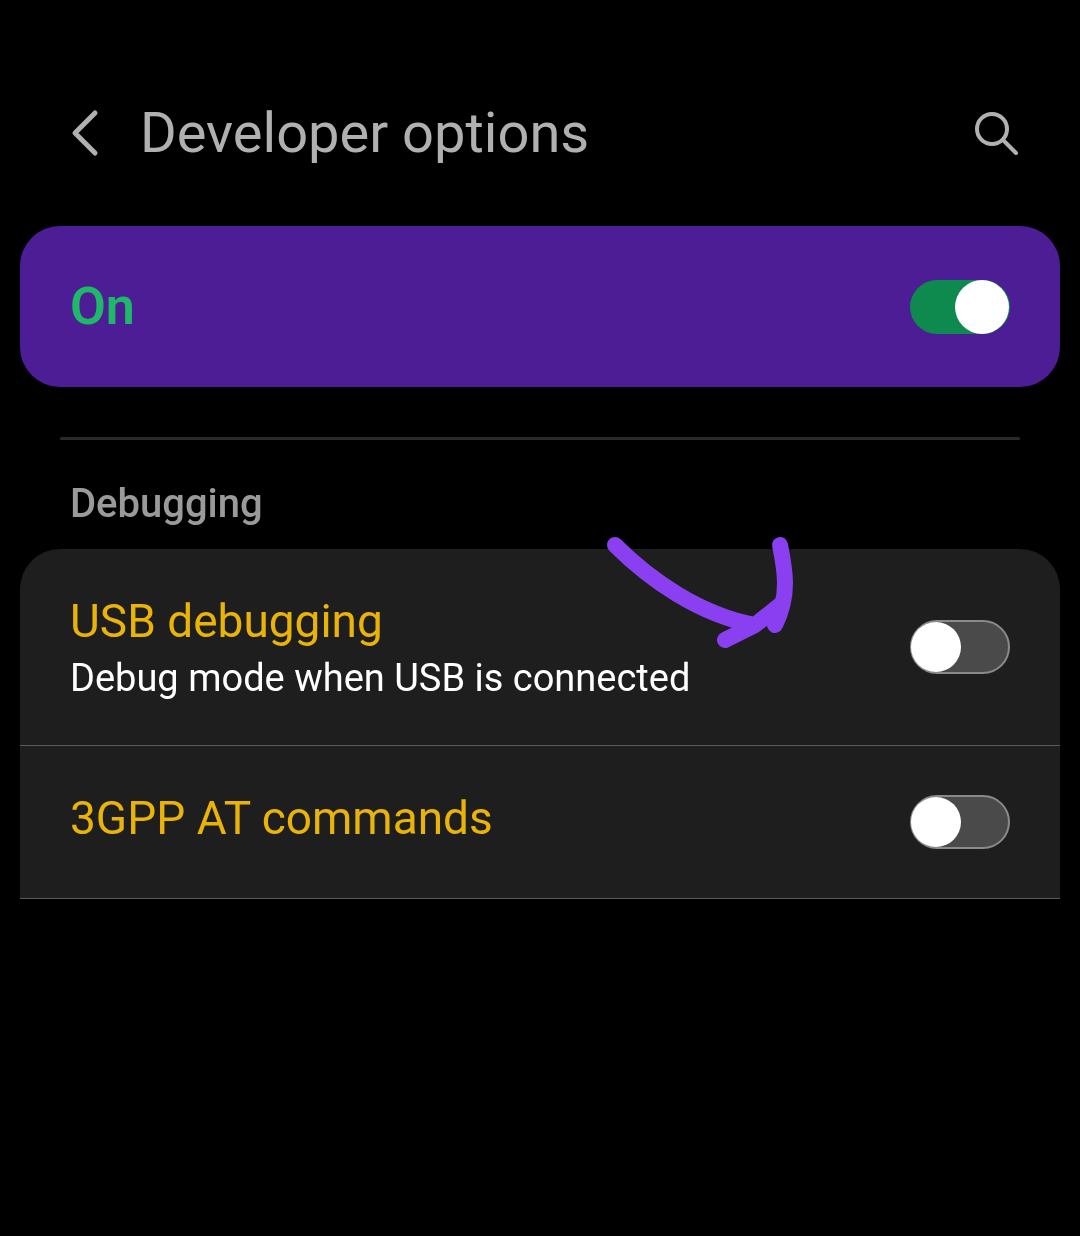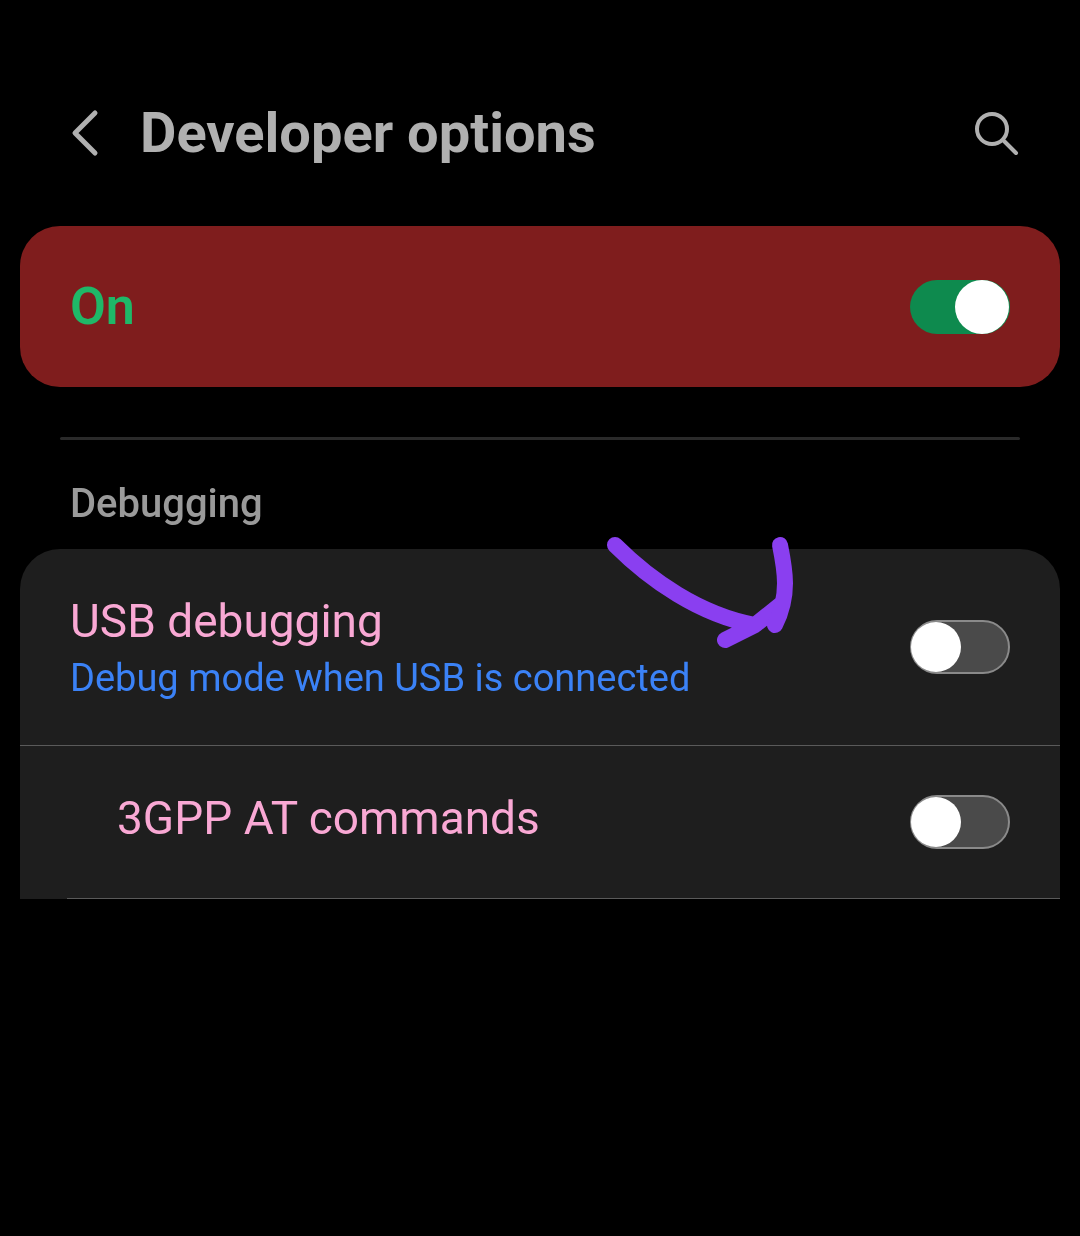--- a/index.html
+++ b/index.html
@@ -22,30 +22,30 @@
     }
     .back-icon {
       color: #b0b0b0;
       margin-right: 40px;
       display: flex;
       align-items: center;
     }
     .header-title {
       color: #b0b0b0;
       font-size: 56px;
-      font-weight: 700;
+      font-weight: 400;
       flex: 1;
     }
     .search-icon {
       color: #b0b0b0;
       display: flex;
       align-items: center;
     }
     .card {
-      background: #7f1d1d;
+      background: #4c1d95;
       border-radius: 40px;
       margin: 20px 20px 0 20px;
     }
     .master-toggle {
       display: flex;
       align-items: center;
       padding: 50px 50px;
       justify-content: space-between;
     }
     .master-toggle-label {
@@ -106,34 +106,33 @@
     }
     .setting-item {
       display: flex;
       align-items: center;
       padding: 45px 50px 45px 50px;
       border-bottom: 1px solid #5a5a5a;
       justify-content: space-between;
     }
     .setting-item:last-child {
       border-bottom: 1px solid #5a5a5a;
-      margin-left: 47px;
     }
     .setting-text {
       flex: 1;
       padding-right: 20px;
     }
     .setting-title {
-      color: #f9a8d4;
+      color: #eab308;
       font-size: 46px;
       font-weight: 400;
       margin-bottom: 8px;
     }
     .setting-subtitle {
-      color: #3b82f6;
+      color: #ffffff;
       font-size: 38px;
       font-weight: 400;
     }
     .arrow-annotation {
       position: absolute;
       top: 530px;
       left: 600px;
       pointer-events: none;
     }
   </style>

